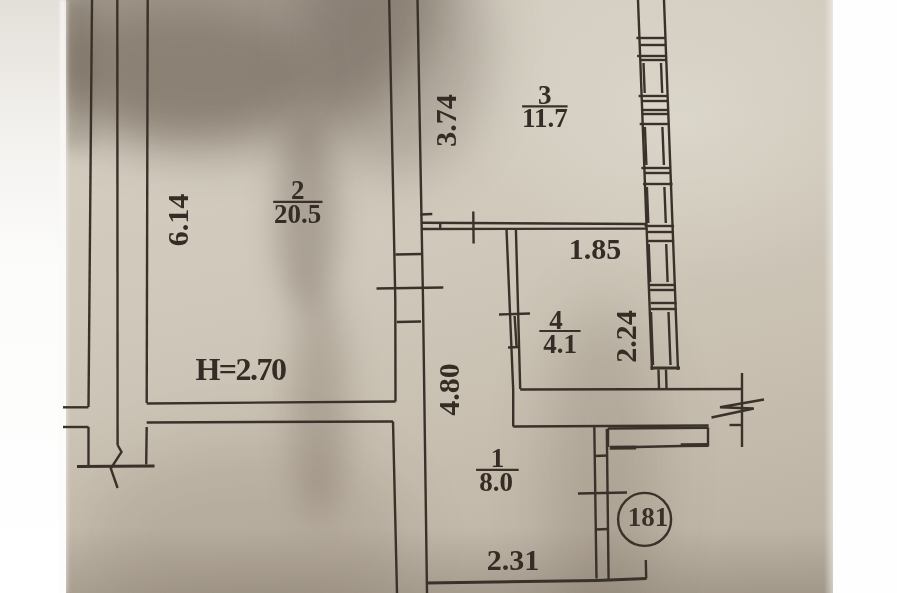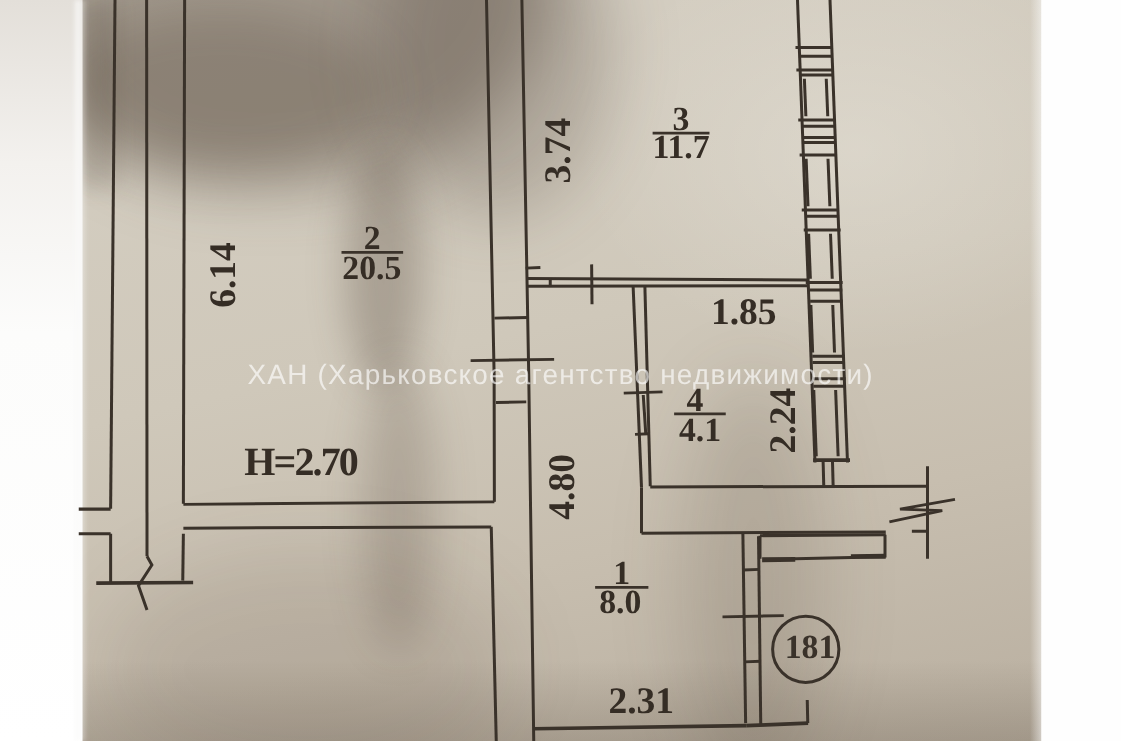--- a/index.html
+++ b/index.html
@@ -221,16 +221,13 @@
 
     <text x="0" y="0" font-size="30" text-anchor="middle" stroke="none" fill="#352d25" transform="translate(459,389.5) rotate(-90)">4.80</text>
 
     <text x="0" y="0" font-size="30" text-anchor="middle" stroke="none" fill="#352d25" transform="translate(636,336.5) rotate(-90)">2.24</text>
 
     <text x="595" y="259" font-size="30" text-anchor="middle" stroke="none" fill="#352d25">1.85</text>
 
     <text x="513" y="570" font-size="30" text-anchor="middle" stroke="none" fill="#352d25">2.31</text>
   </svg>
 
-  <div class="abs" style="left:0px;top:287px;width:897px;text-align:center;
-       font-family:'Liberation Sans', sans-serif;font-size:22.3px;letter-spacing:1.0px;
-       color:rgba(255,255,255,0.64);white-space:nowrap;">ХАН (Харьковское агентство недвижимости)</div>
 </div>
 
 </body></html>

